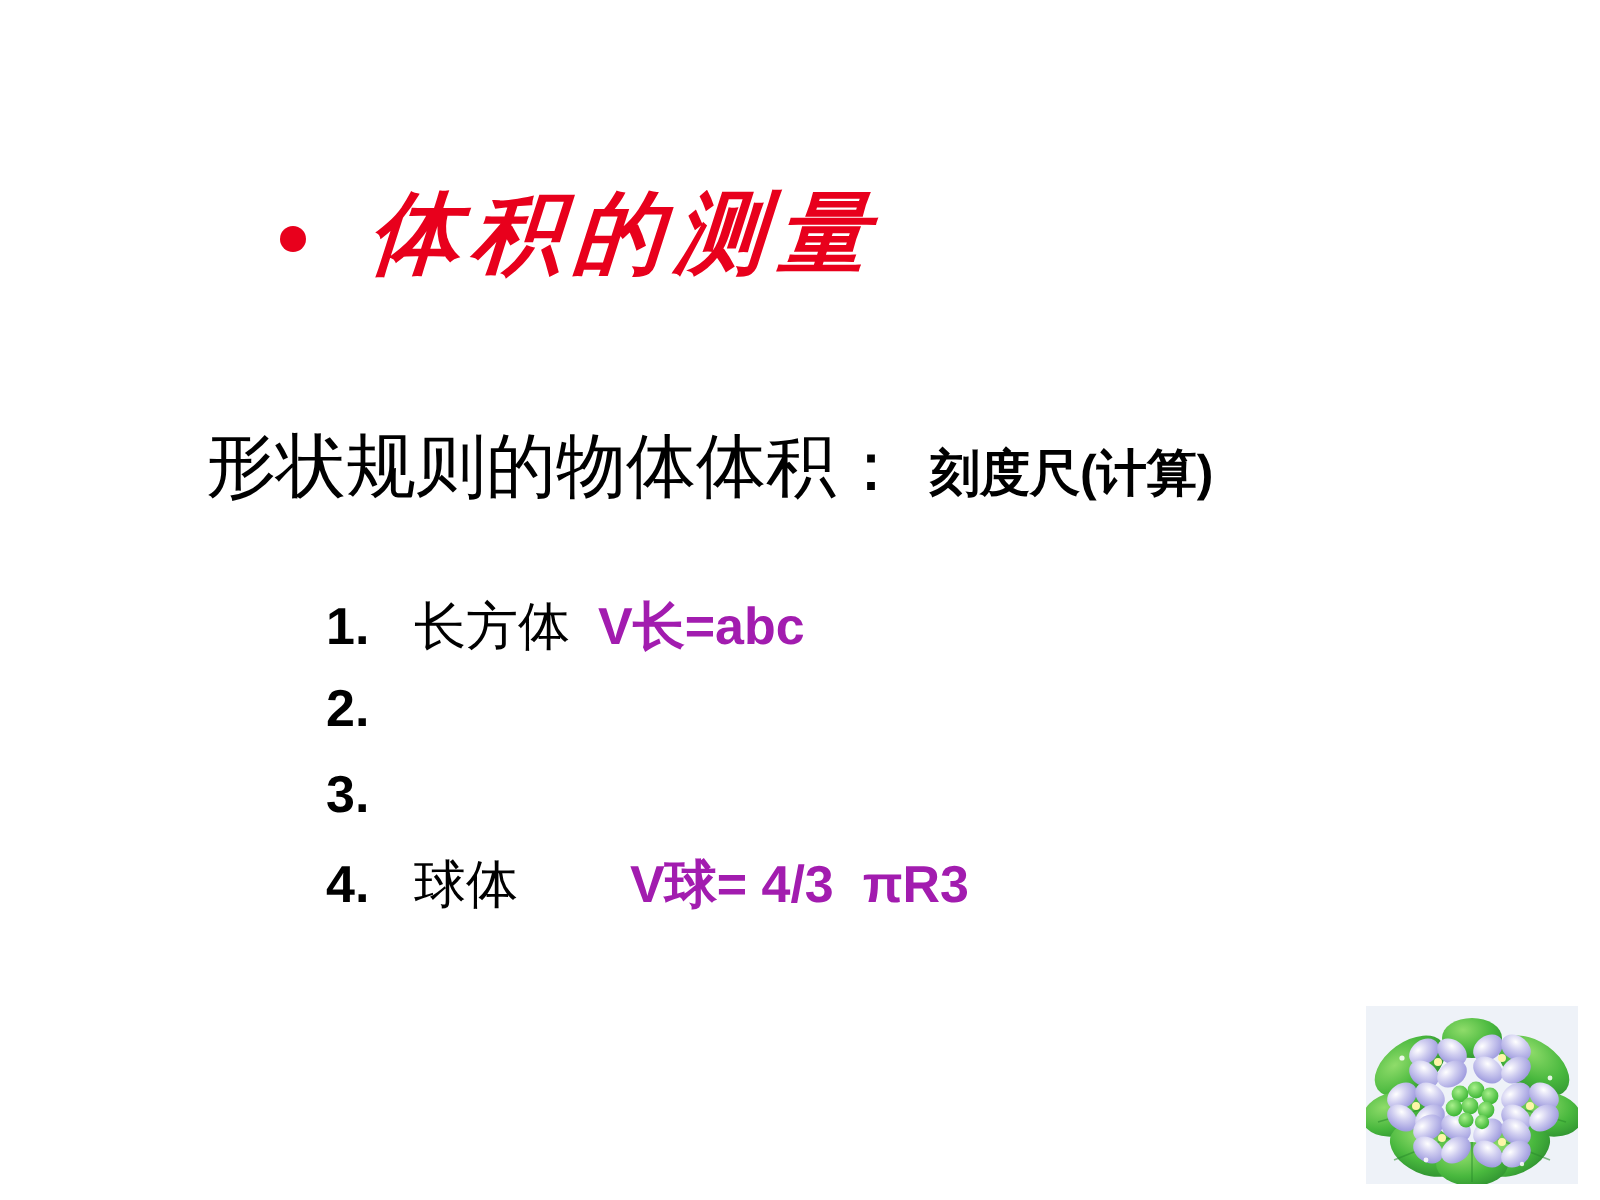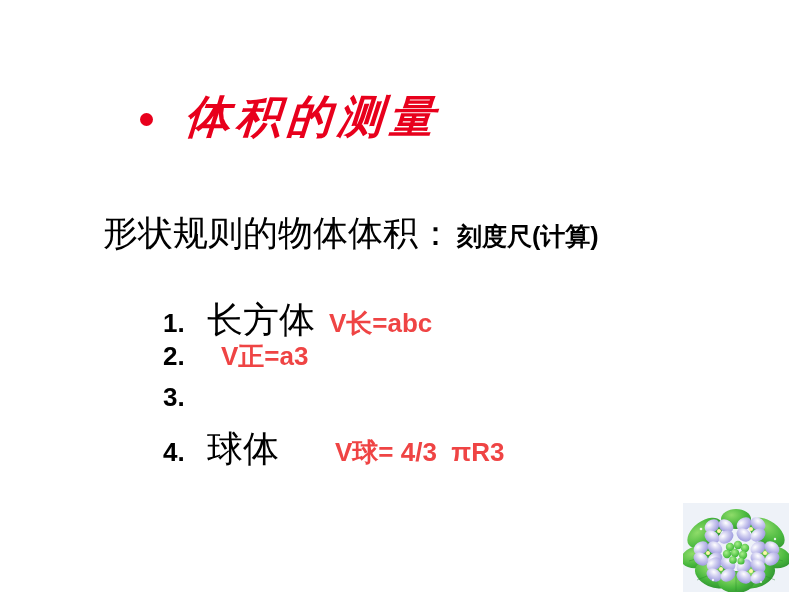--- a/index.html
+++ b/index.html
@@ -62,21 +62,21 @@
     font-family: Liberation Sans, sans-serif;
     font-size: 35px;
     color: #000000;
     letter-spacing: 0px;
   }
   .subtitle-sub {
     font-family: "Liberation Sans", sans-serif;
     font-size: 25px;
     font-weight: bold;
     color: #000000;
-    margin-left: 4px;
+    margin-left: 12px;
     text-align: right;
   }
 
   
   .list {
     position: absolute;
     left: 163px;
     top: 296px;
   }
   .list-item {
@@ -88,29 +88,29 @@
   .item-num {
     font-family: "Liberation Sans", sans-serif;
     font-size: 26px;
     font-weight: bold;
     color: #000000;
     width: 44px;
     flex: 0 0 auto;
   }
   .item-name {
     font-family: "DejaVu Serif", "Liberation Serif", serif;
-    font-size: 36px;
+    font-size: 26px;
     color: #000000;
     flex: 0 0 auto;
   }
   .item-formula {
     font-family: "Liberation Sans", sans-serif;
     font-size: 26px;
     font-weight: bold;
-    color: #ef4444;
+    color: #a21caf;
     flex: 0 0 auto;
     white-space: pre;
   }
   .gap-normal { width: 14px; flex: 0 0 auto; }
   .gap-wide   { width: 56px; flex: 0 0 auto; }
 
   
   .flower-image {
     position: absolute;
     left: 683px;
@@ -142,21 +142,20 @@
     <div class="list-item">
       <span class="item-num">1.</span>
       <span class="item-name">长方体</span>
       <span class="gap-normal"></span>
       <span class="item-formula">V长=abc</span>
     </div>
 
     <div class="list-item">
       <span class="item-num">2.</span>
       <span class="gap-normal"></span>
-      <span class="item-formula">V正=a3</span>
     </div>
 
     <div class="list-item">
       <span class="item-num">3.</span>
       <span class="gap-normal"></span>
     </div>
 
     <div class="list-item">
       <span class="item-num">4.</span>
       <span class="item-name">球体</span>

